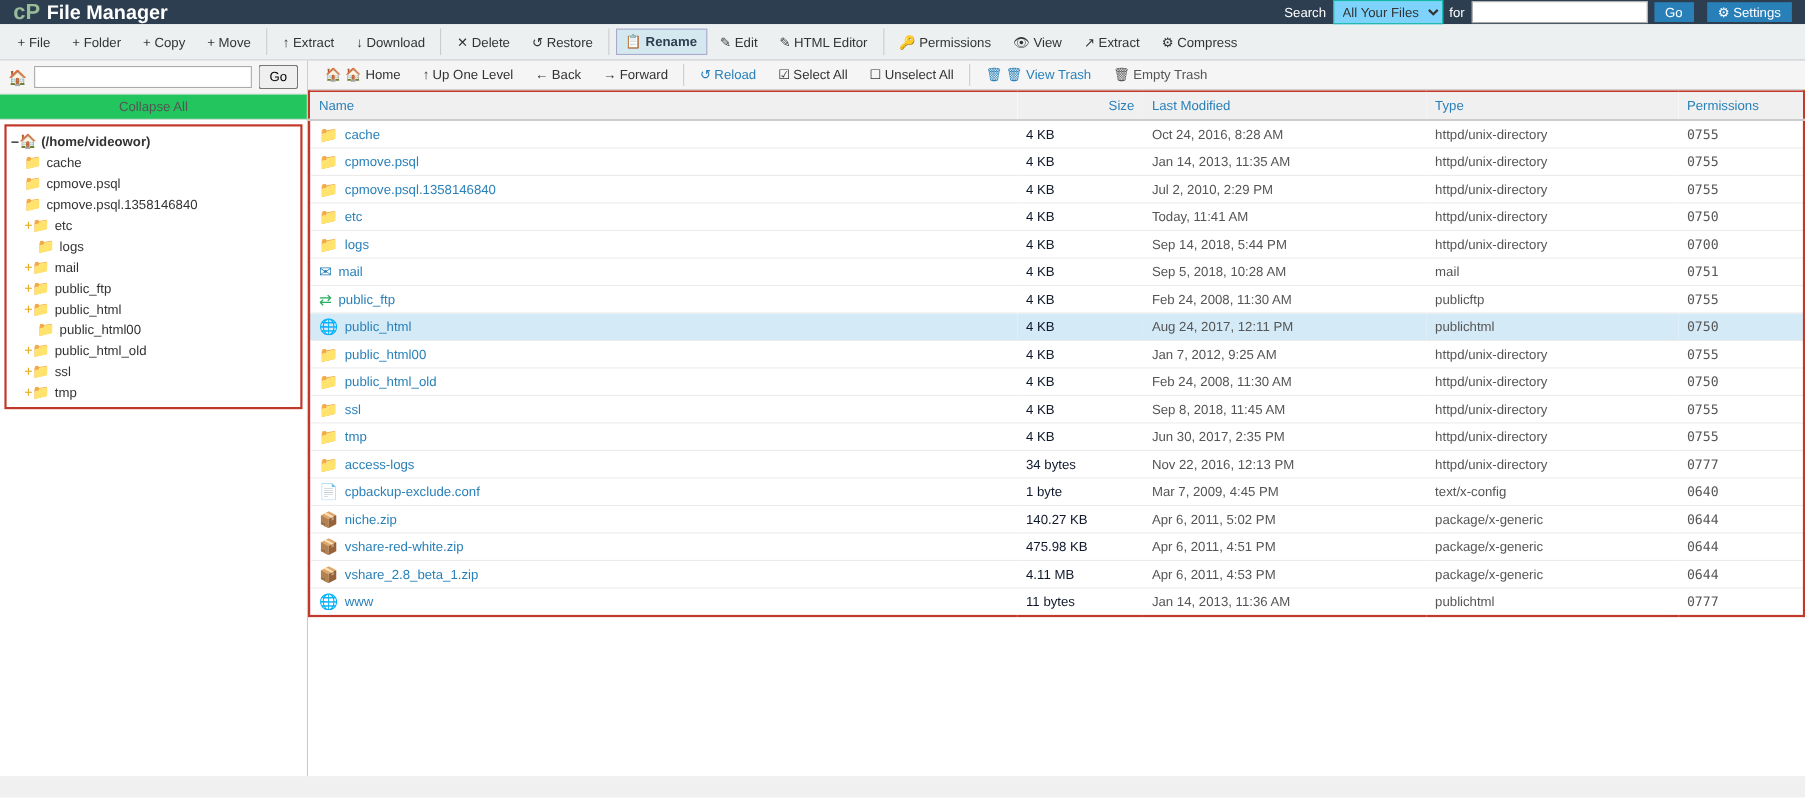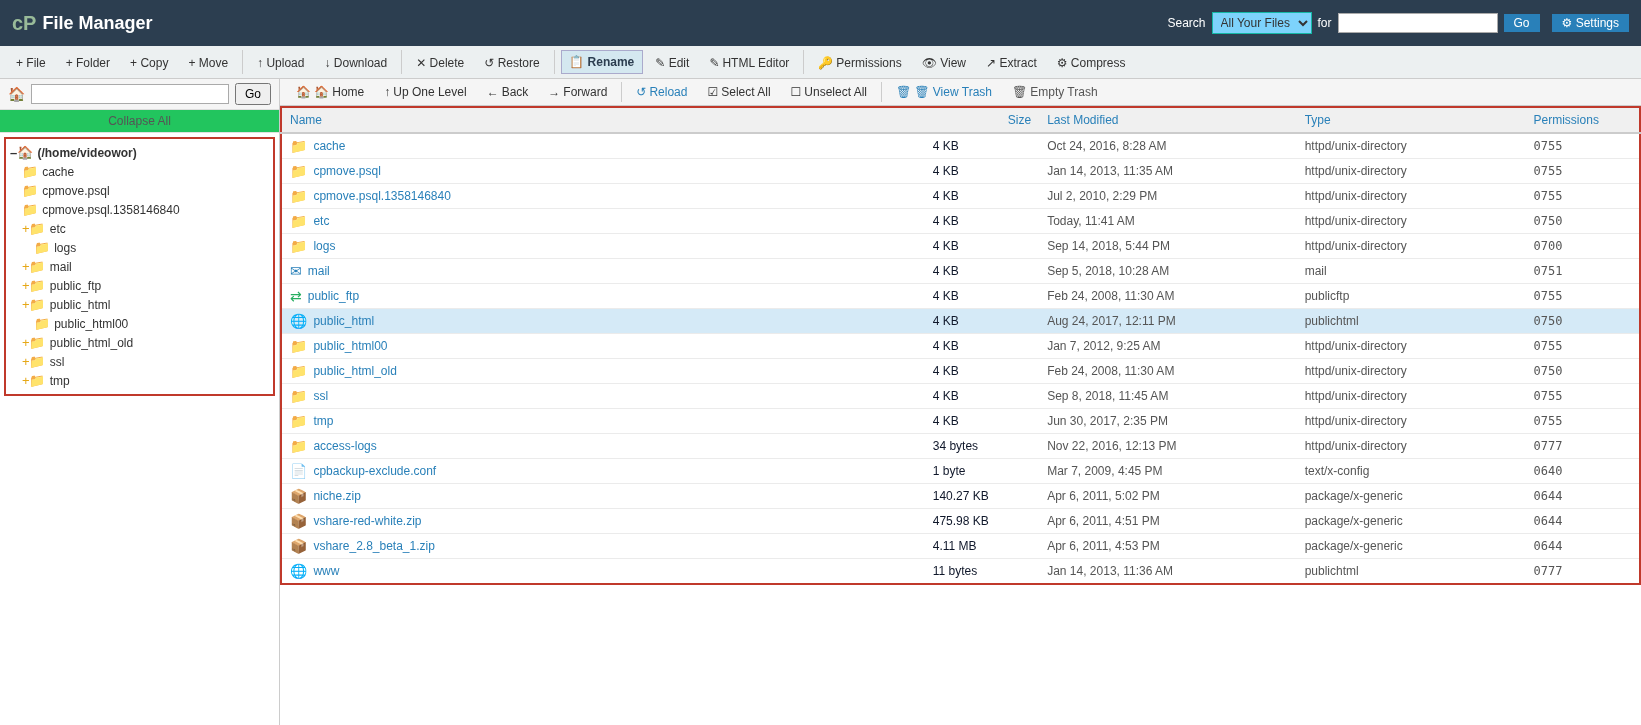--- a/index.html
+++ b/index.html
@@ -5,21 +5,21 @@
     * { box-sizing: border-box; margin: 0; padding: 0; }
     body { font-family: Arial, sans-serif; font-size: 12px; background: #f0f0f0; color: #333; }
 
     
     .top-bar {
       background: #2c3e50;
       color: #fff;
       display: flex;
       align-items: center;
       padding: 0 12px;
-      height: 46px;
+      height: 22px;
     }
     .top-bar .logo {
       font-size: 18px;
       font-weight: bold;
       margin-right: 16px;
       display: flex;
       align-items: center;
       gap: 6px;
     }
     .top-bar .cp-icon { font-size: 20px; color: #9b9; }
@@ -267,21 +267,21 @@
     <button class="settings-btn">⚙ Settings</button>
   </div>
 </div>
 
 <div class="toolbar">
   <button class="toolbar-btn">+ File</button>
   <button class="toolbar-btn">+ Folder</button>
   <button class="toolbar-btn">+ Copy</button>
   <button class="toolbar-btn">+ Move</button>
   <div class="toolbar-separator"></div>
-  <button class="toolbar-btn">↑ Upload</button>
+  <button class="toolbar-btn">↑ Extract</button>
   <button class="toolbar-btn">↓ Download</button>
   <div class="toolbar-separator"></div>
   <button class="toolbar-btn">✕ Delete</button>
   <button class="toolbar-btn">↺ Restore</button>
   <div class="toolbar-separator"></div>
   <button class="toolbar-btn active-rename">
     <span>📋</span>
     <span>Rename</span>
   </button>
   <button class="toolbar-btn">✎ Edit</button>

